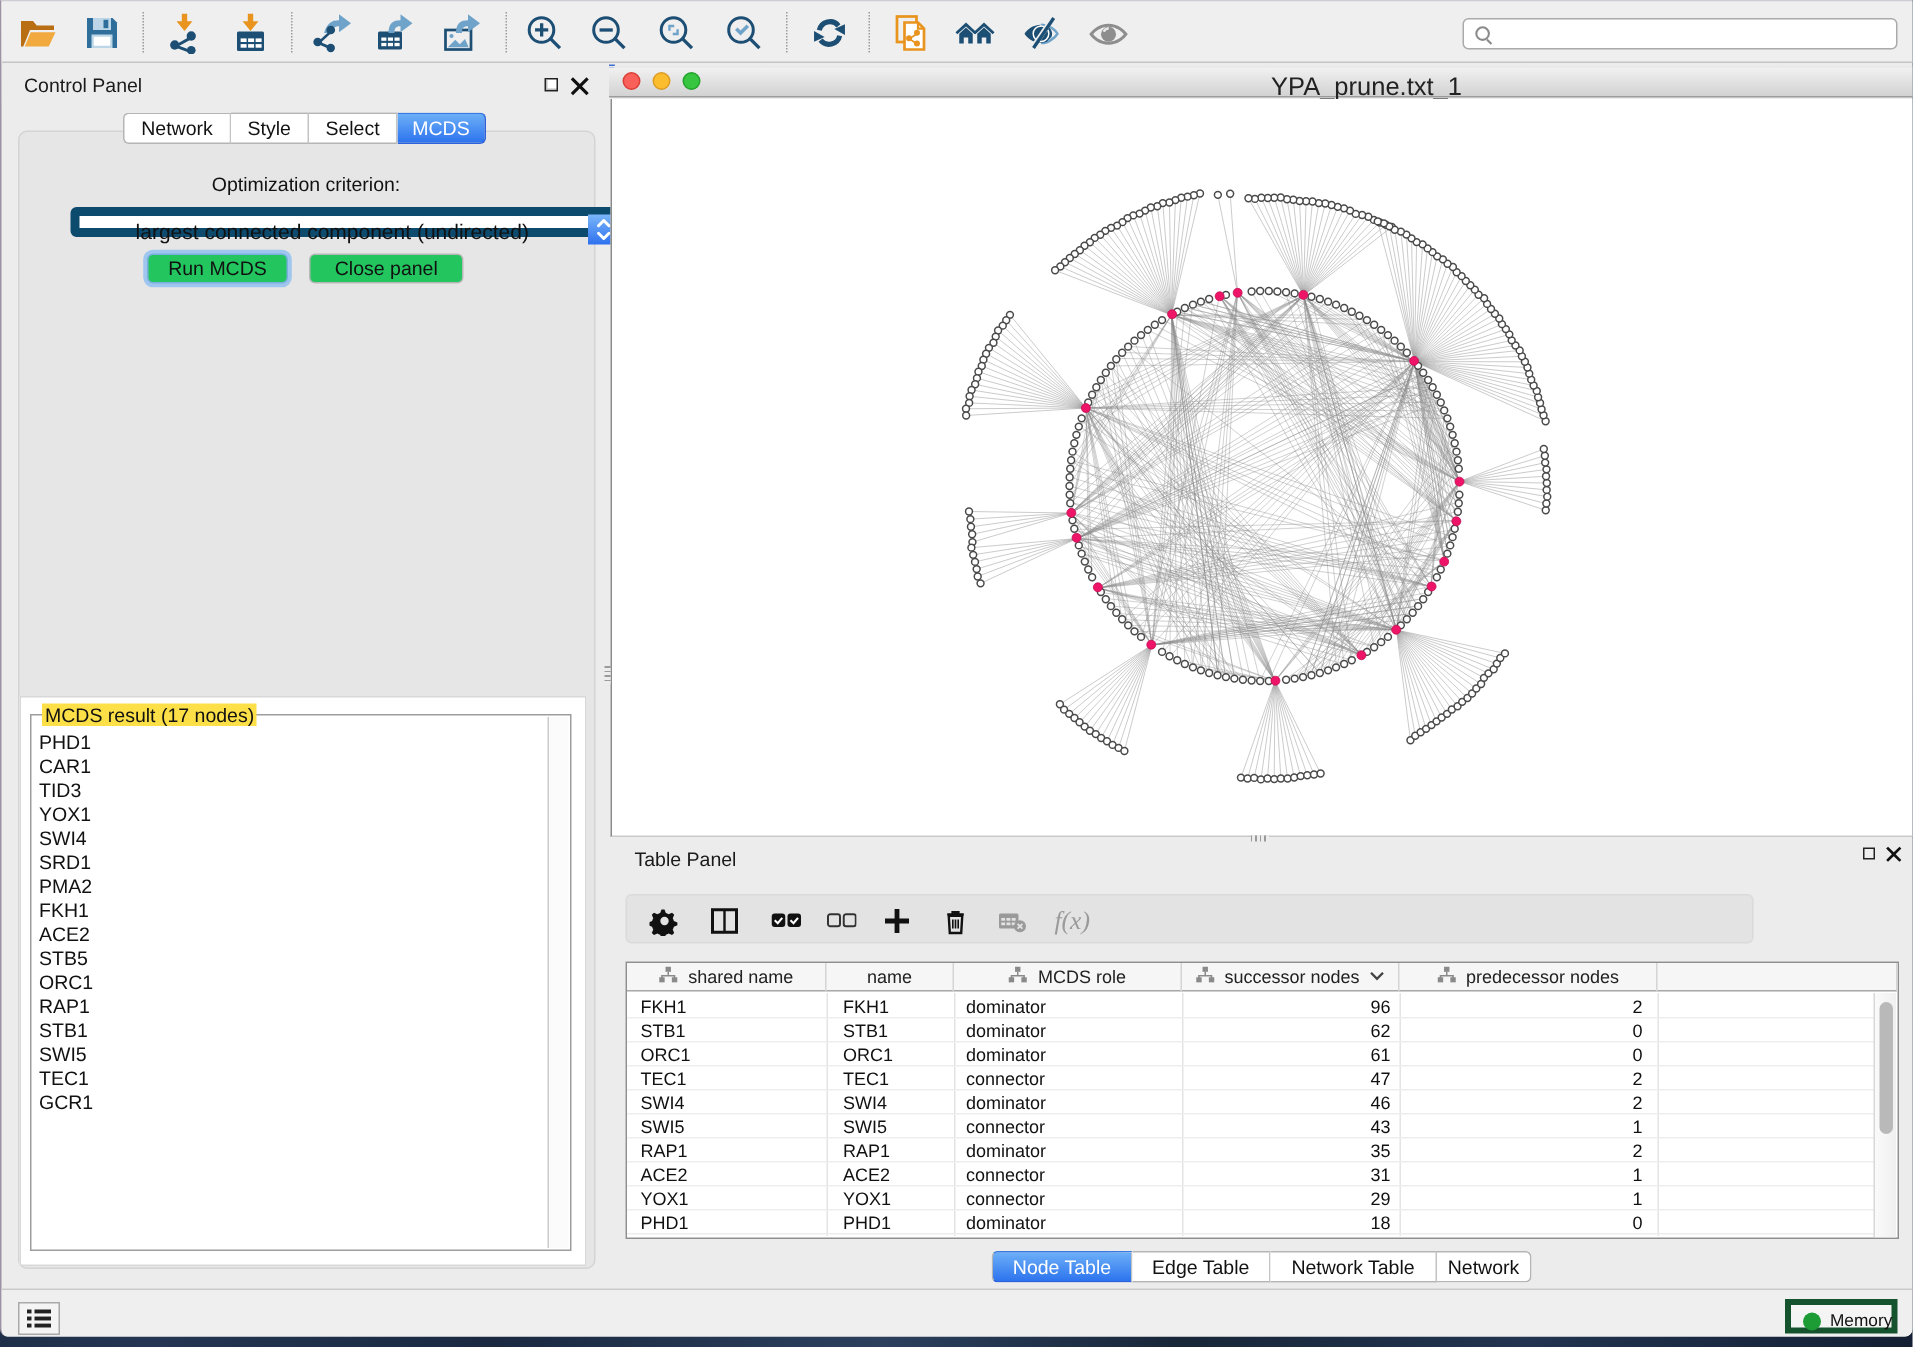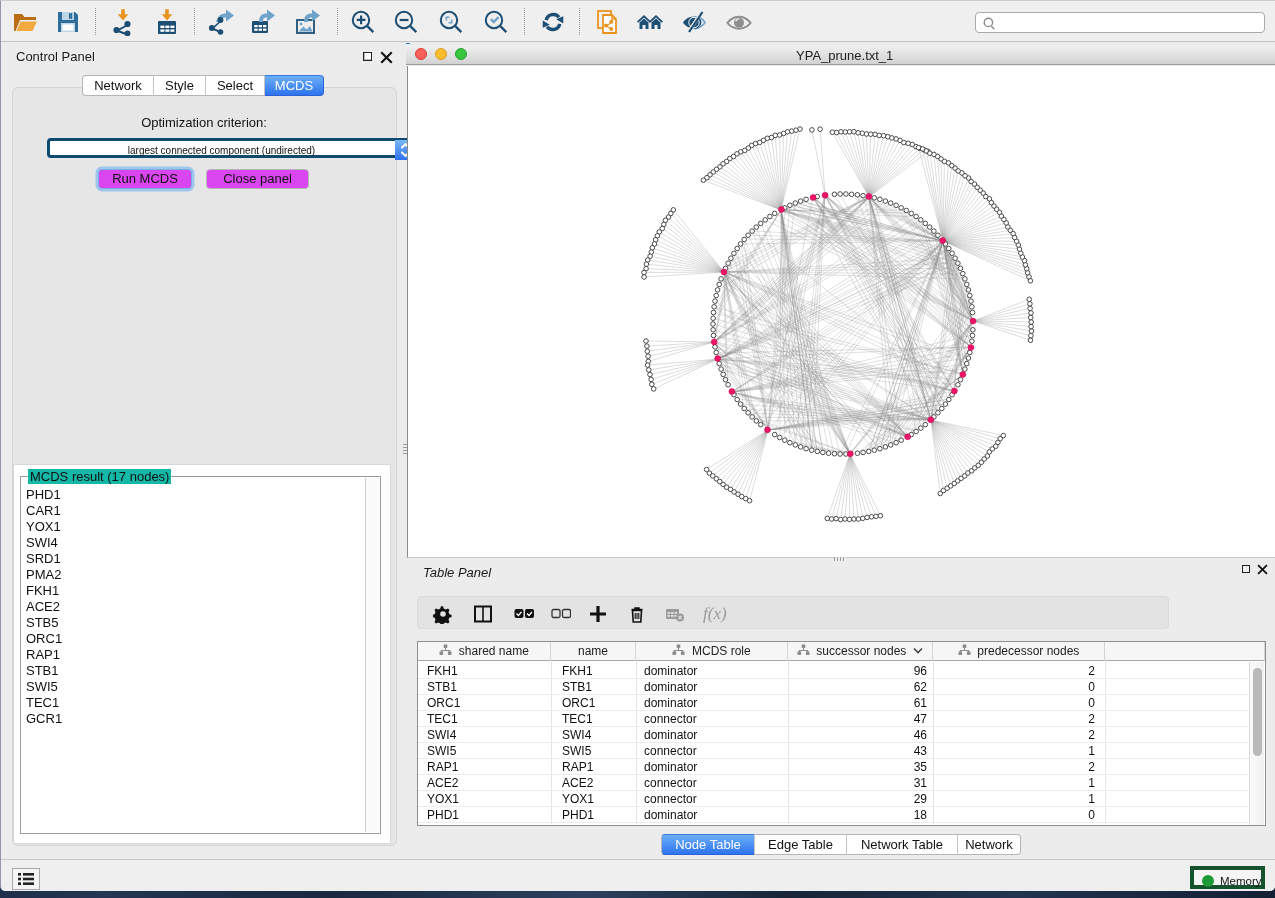--- a/index.html
+++ b/index.html
@@ -22,42 +22,42 @@
 #cp { position:absolute; left:1px; top:42px; width:404px; height:816px; background:#ececec; }
 #cp-title { position:absolute; left:14px; top:6px; font-size:13px; color:#1a1a1a; }
 #cp-body { position:absolute; left:10px; top:44px; width:385px; height:759px; background:#e6e6e6; border:1px solid #d4d4d4; border-radius:6px; }
 
 #cp-tabs { position:absolute; left:80px; top:32px; height:21px; display:flex; font-size:13px; z-index:5; }
 .seg { height:21px; line-height:20px; text-align:center; background:#fff; border-top:1px solid #b5b5b5; border-bottom:1px solid #b5b5b5; border-right:1px solid #c4c4c4; padding:0 0; color:#111; }
 .seg.first { border-left:1px solid #b5b5b5; border-radius:4px 0 0 4px; }
 .seg.last { border-right:1px solid #2c62d9; border-radius:0 4px 4px 0; }
 .seg.sel { background:linear-gradient(#6caff8,#2d74ee); color:#fff; border-top:1px solid #3a7ae0; border-bottom:1px solid #2c62d9; }
 #opt-label { position:absolute; left:0px; top:72px; width:404px; text-align:center; font-size:13px; color:#111; }
-#dropdown { position:absolute; left:45px; top:95px; width:371px; height:20px; background:#fff; border:3px solid #0c4a6e; border-radius:4px; font-size:10px; line-height:18px; color:#111; }
+#dropdown { position:absolute; left:45px; top:95px; width:371px; height:20px; background:#fff; border:6px solid #0c4a6e; border-radius:4px; font-size:14px; line-height:18px; color:#111; }
 #dropdown .txt { position:absolute; left:0; right:22px; text-align:center; top:1px; }
 #dropdown .btn { position:absolute; right:-1px; top:-1px; width:21px; height:20px; border-radius:0 4px 4px 0; background:linear-gradient(#7ab6f9,#2e71ee); }
-.pushbtn { position:absolute; height:20px; background:#d946ef; border:1px solid #b7b7b7; border-radius:4px; font-size:13px; text-align:center; color:#111; line-height:18px; }
+.pushbtn { position:absolute; height:20px; background:#22c55e; border:1px solid #b7b7b7; border-radius:4px; font-size:13px; text-align:center; color:#111; line-height:18px; }
 #runbtn { left:96px; top:126px; width:94px; box-shadow:0 0 0 2.5px #9ec6ee; border-color:#7aaede; }
 #closebtn { left:204px; top:126px; width:103px; }
 
 #mcds-box { position:absolute; left:11px; top:421px; width:378px; height:380px; background:#fff; border:1px solid #d8d8d8; }
 #mcds-fs { position:absolute; left:6px; top:11px; width:361px; height:358px; border:1px solid #9d9d9d; }
-#mcds-legend { position:absolute; left:7px; top:-8px; background:#14b8a6; padding:0 2px; font-size:13px; color:#111; }
+#mcds-legend { position:absolute; left:7px; top:-8px; background:#fde047; padding:0 2px; font-size:13px; color:#111; }
 #mcds-list { position:absolute; left:1px; top:1px; right:16px; height:355px; font-size:13px; color:#111; padding-top:9px; }
 #mcds-list div { height:16px; line-height:16px; padding-left:4px; }
 #mcds-sb { position:absolute; right:1px; top:1px; width:14px; bottom:1px; background:#fbfbfb; border-left:1px solid #ccc; }
 
 #netwin { position:absolute; left:405px; top:43px; width:870px; height:515px; }
 #net-titlebar { position:absolute; left:0; top:0; width:870px; height:21px; background:linear-gradient(#f1f1f1,#d2d2d2); border-bottom:1px solid #9b9b9b; border-top:1px solid #e8e8e8;}
 .tl { position:absolute; top:3px; width:12px; height:12px; border-radius:50%; }
-#net-title { position:absolute; top:3px; left:390px; width:230px; font-size:13px; color:#222; }
+#net-title { position:absolute; top:3px; left:390px; width:230px; text-align:center; font-size:17px; color:#222; }
 #net-canvas { position:absolute; left:1px; top:22px; width:869px; height:492px; background:#fff; border-left:1px solid #8a8a8a; border-bottom:1px solid #c9c9c9; }
 
 #tp { position:absolute; left:405px; top:552px; width:870px; height:306px; background:linear-gradient(#ffffff00 0 6px,#ececec 6px 100%); }
-#tp-title { position:absolute; left:17px; top:12px; font-size:13px; color:#1a1a1a;font-style:italic; }
+#tp-title { position:absolute; left:17px; top:12px; font-size:13px; color:#1a1a1a; }
 #tp-toolbar { position:absolute; left:11px; top:43px; width:752px; height:33px; background:#e3e3e3; border:1px solid #dadada; border-radius:4px; }
 #tbl { position:absolute; left:11px; top:88px; width:849px; height:185px; background:#fff; border:1px solid #8f8f8f; overflow:hidden;padding-left:20px; }
 #tbl-head { position:absolute; left:0; top:0; width:847px; height:19px; background:#f6f6f6; border-bottom:1px solid #a8a8a8; font-size:12px; color:#222; }
 .th { position:absolute; top:0; height:19px; line-height:18px; text-align:center; border-right:1px solid #d4d4d4; }
 .trow { position:absolute; width:823px; height:16px; font-size:12px; color:#111; line-height:16px; }
 .trow span { position:absolute; top:0; }
 #tbl-sb { position:absolute; right:1px; top:20px; width:15px; height:163px; background:linear-gradient(90deg,#fafafa,#f0f0f0); border-left:1px solid #d8d8d8; }
 #tbl-thumb { position:absolute; left:2.5px; top:6px; width:9px; height:88px; background:#b9b9b9; border-radius:5px; }
 #tp-tabs { position:absolute; left:255px; top:281px; height:21px; display:flex; font-size:13px; }
 
@@ -231,20 +231,21 @@
           </svg></div>
     </div>
     <div class="pushbtn" id="runbtn">Run MCDS</div>
     <div class="pushbtn" id="closebtn">Close panel</div>
     <div id="mcds-box">
       <div id="mcds-fs">
         <div id="mcds-legend">MCDS result (17 nodes)</div>
         <div id="mcds-list">
             <div>PHD1</div>
             <div>CAR1</div>
+            <div>TID3</div>
             <div>YOX1</div>
             <div>SWI4</div>
             <div>SRD1</div>
             <div>PMA2</div>
             <div>FKH1</div>
             <div>ACE2</div>
             <div>STB5</div>
             <div>ORC1</div>
             <div>RAP1</div>
             <div>STB1</div>

